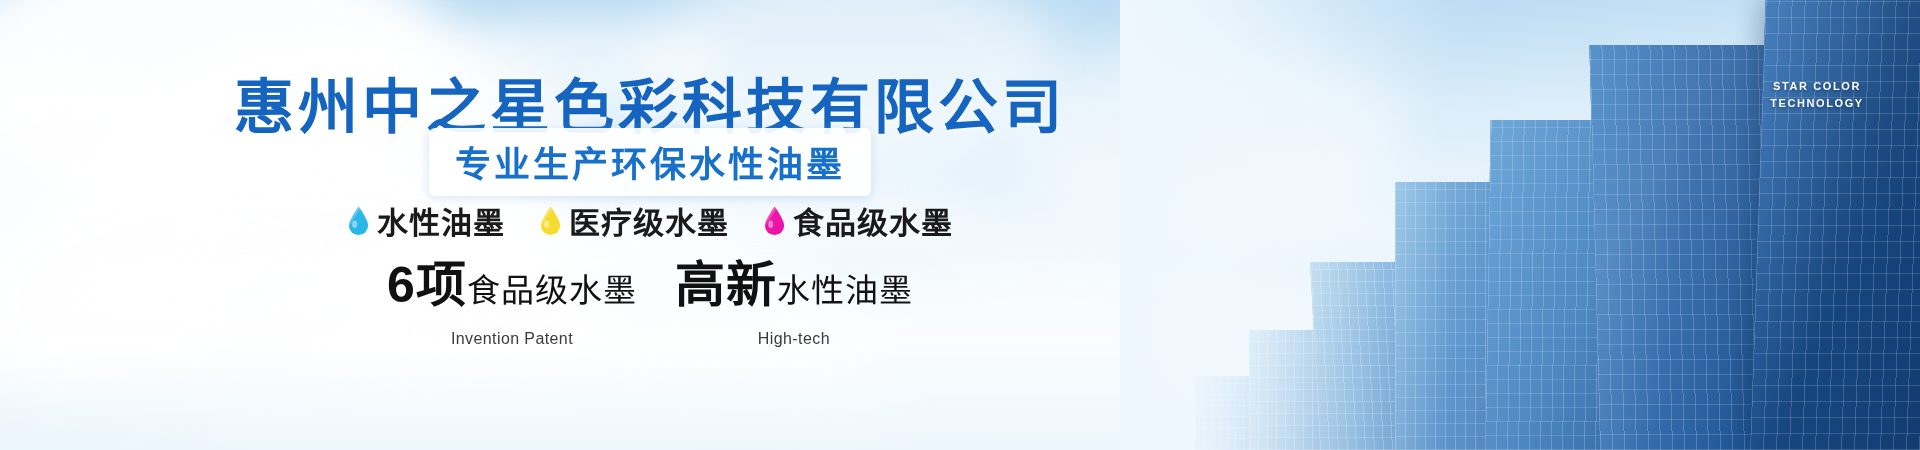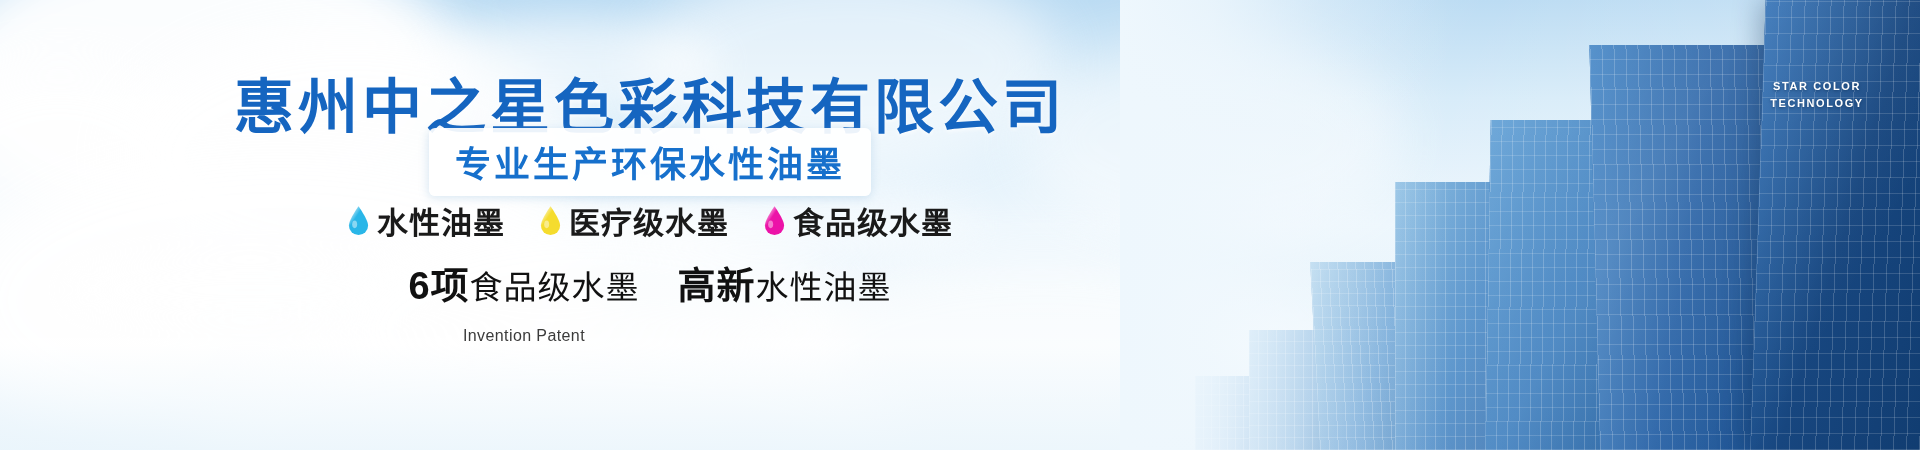--- a/index.html
+++ b/index.html
@@ -116,21 +116,21 @@
   .features{position:absolute;left:0;top:198px;width:1300px;
     display:flex;justify-content:center;align-items:center;gap:34px;}
   .feature{display:flex;align-items:center;gap:7px;}
   .drop{width:23px;height:31px;flex:0 0 auto;}
   .feature-label{font-size:31px;font-weight:700;color:#1a1a1a;white-space:nowrap;letter-spacing:1px;}
 
   .badges{position:absolute;left:0;top:262px;width:1300px;
     display:flex;justify-content:center;align-items:flex-start;gap:38px;}
   .badge{text-align:center;}
   .badge-cn{font-size:40px;color:#111;white-space:nowrap;letter-spacing:1px;line-height:46px;}
-  .badge-cn .big{font-size:38px;font-weight:700;}
+  .badge-cn .big{font-size:50px;font-weight:700;}
   .badge-cn .small{font-size:33px;font-weight:400;}
   .badge-en{margin-top:16px;font-size:16px;color:#3b3b3b;letter-spacing:.4px;}
 </style>
 </head>
 <body>
 
 <div id="banner">
 
   <div class="sky">
     <div class="cloud c1"></div>
@@ -224,17 +224,18 @@
         </div>
       </div>
 
     <div class="badges" id="badges">
         <div class="badge">
           <div class="badge-cn"><span class="big">6项</span><span class="small">食品级水墨</span></div>
           <div class="badge-en">Invention Patent</div>
         </div>
         <div class="badge">
           <div class="badge-cn"><span class="big">高新</span><span class="small">水性油墨</span></div>
+          <div class="badge-en">High-tech</div>
         </div>
       </div>
 
   </div>
 </div>
 
 </body></html>

